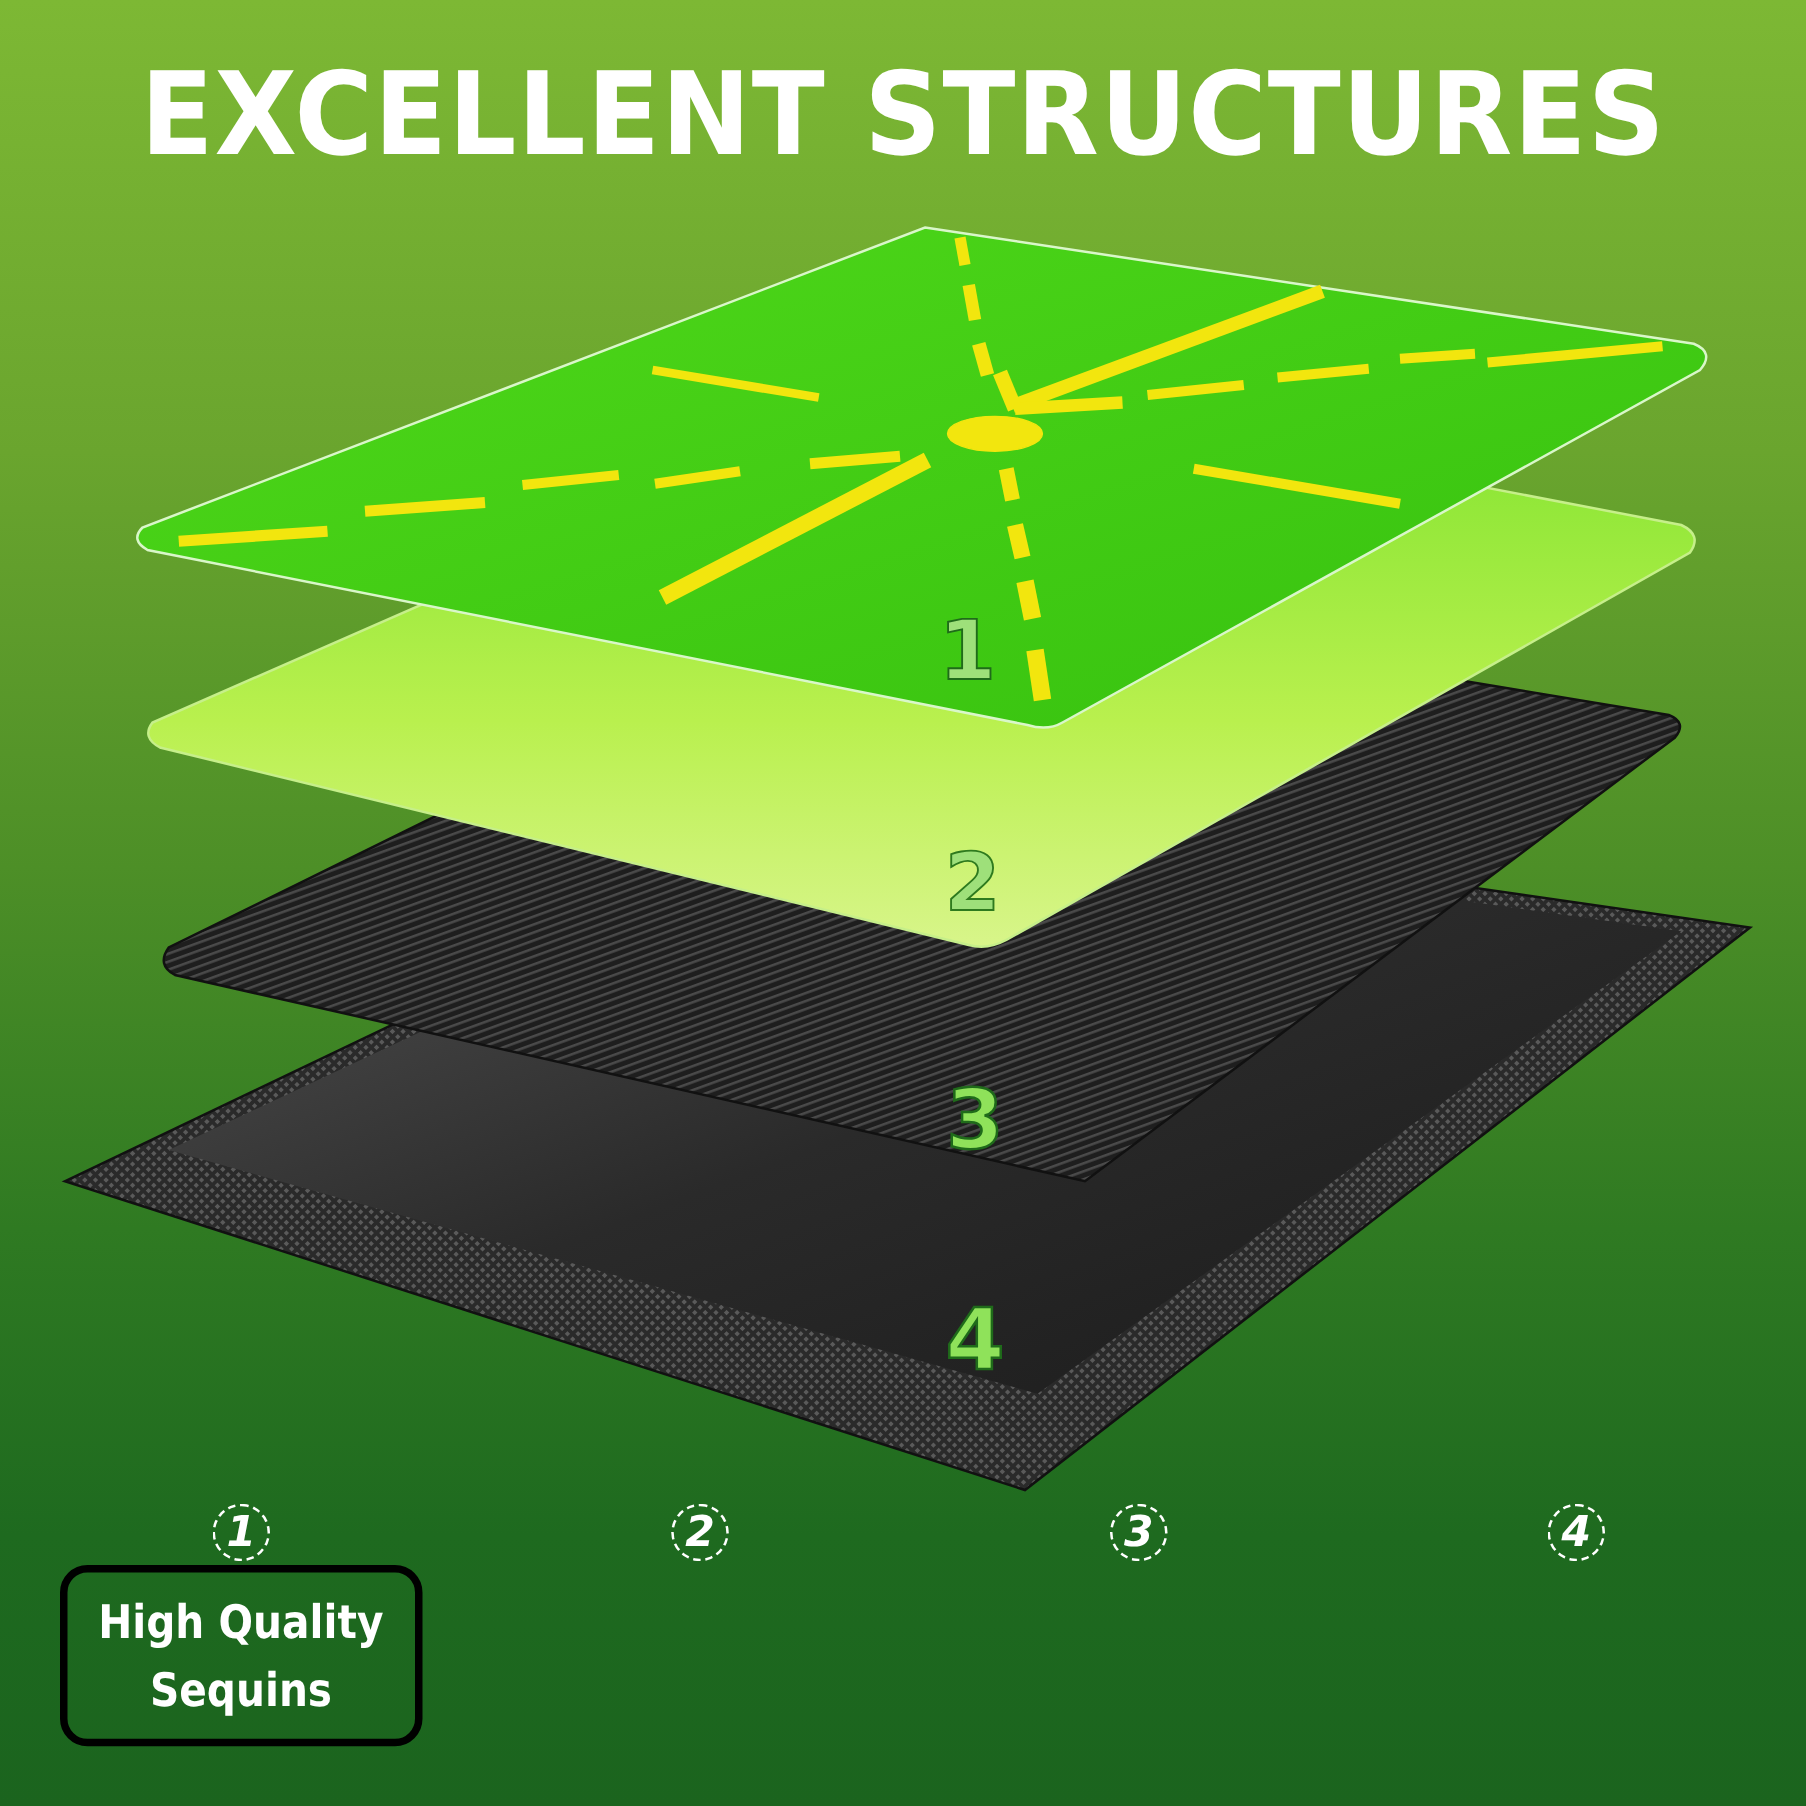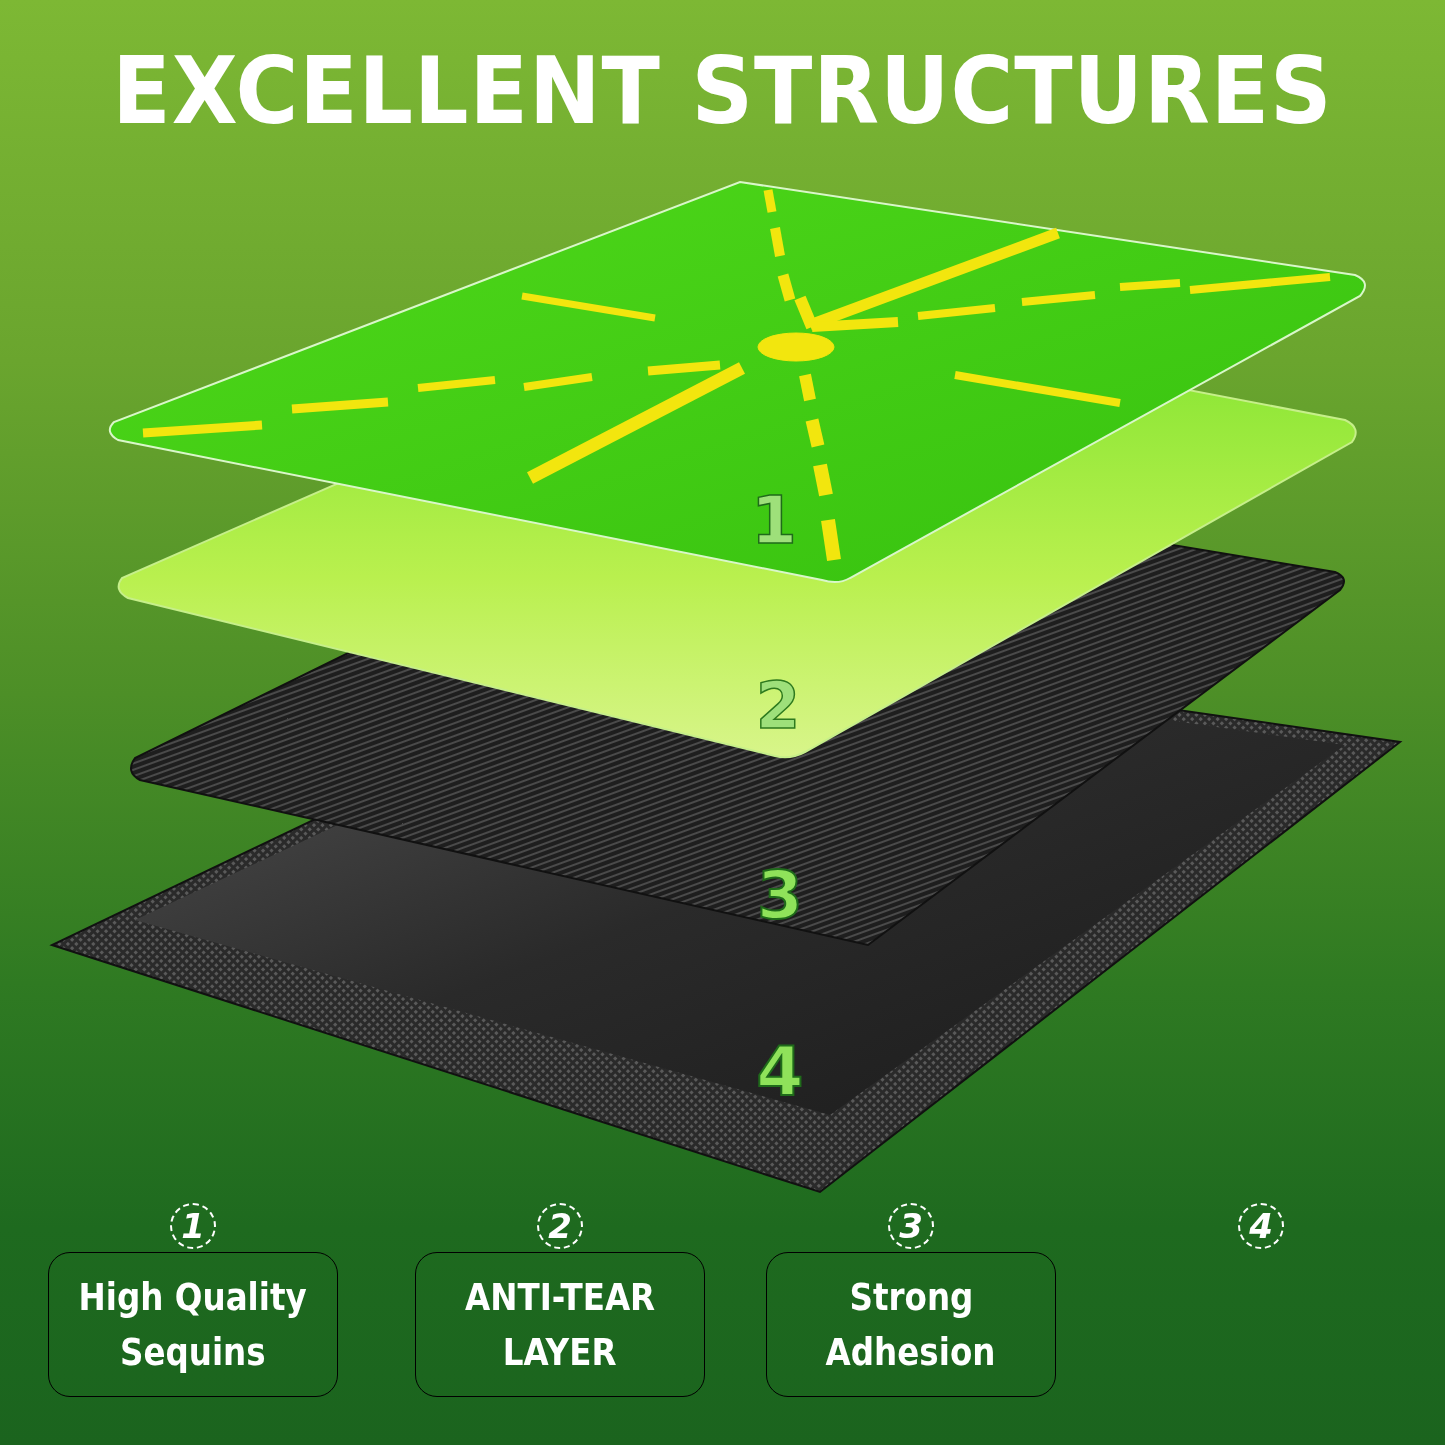--- a/index.html
+++ b/index.html
@@ -18,21 +18,21 @@
   .feature { position: absolute; top: 0; width: 290px; height: 205px; }
   .badge {
     position: absolute; left: 50%; top: 8px; width: 46px; height: 46px; margin-left: -23px;
     border: 2px dashed #ffffff; border-radius: 50%; box-sizing: border-box;
     display: flex; align-items: center; justify-content: center;
     color: #fff; font-weight: 700; font-size: 34px; font-style: italic;
     font-family: "DejaVu Sans", sans-serif;
   }
   .box {
     position: absolute; left: 0; top: 57px; width: 290px; height: 145px; box-sizing: border-box;
-    border: 1px solid #000000; border-radius: 22px;
+    border: 6px solid #000000; border-radius: 22px;
     display: flex; flex-direction: column; justify-content: center; align-items: center;
     color: #fff; font-weight: 700; font-size: 37px; line-height: 55px; text-align: center;
     font-family: "DejaVu Sans", sans-serif;
   }
   .box span { display: block; transform: scaleX(0.88); white-space: nowrap; }
   .layer-num {
     font-family: "DejaVu Sans", sans-serif; font-weight: 700;
   }
 </style>
 </head>
@@ -122,28 +122,20 @@
 <div class="features">
   <div class="feature" style="left:48px;">
     <div class="badge">1</div>
     <div class="box">
       <span>High Quality</span>
       <span>Sequins</span>
     </div>
   </div>
   <div class="feature" style="left:415px;">
     <div class="badge">2</div>
-    <div class="box">
-      <span>ANTI-TEAR</span>
-      <span>LAYER</span>
-    </div>
   </div>
   <div class="feature" style="left:766px;">
     <div class="badge">3</div>
-    <div class="box">
-      <span>Strong</span>
-      <span>Adhesion</span>
-    </div>
   </div>
   <div class="feature" style="left:1116px;">
     <div class="badge">4</div>
   </div>
 </div>
 
 </body></html>

